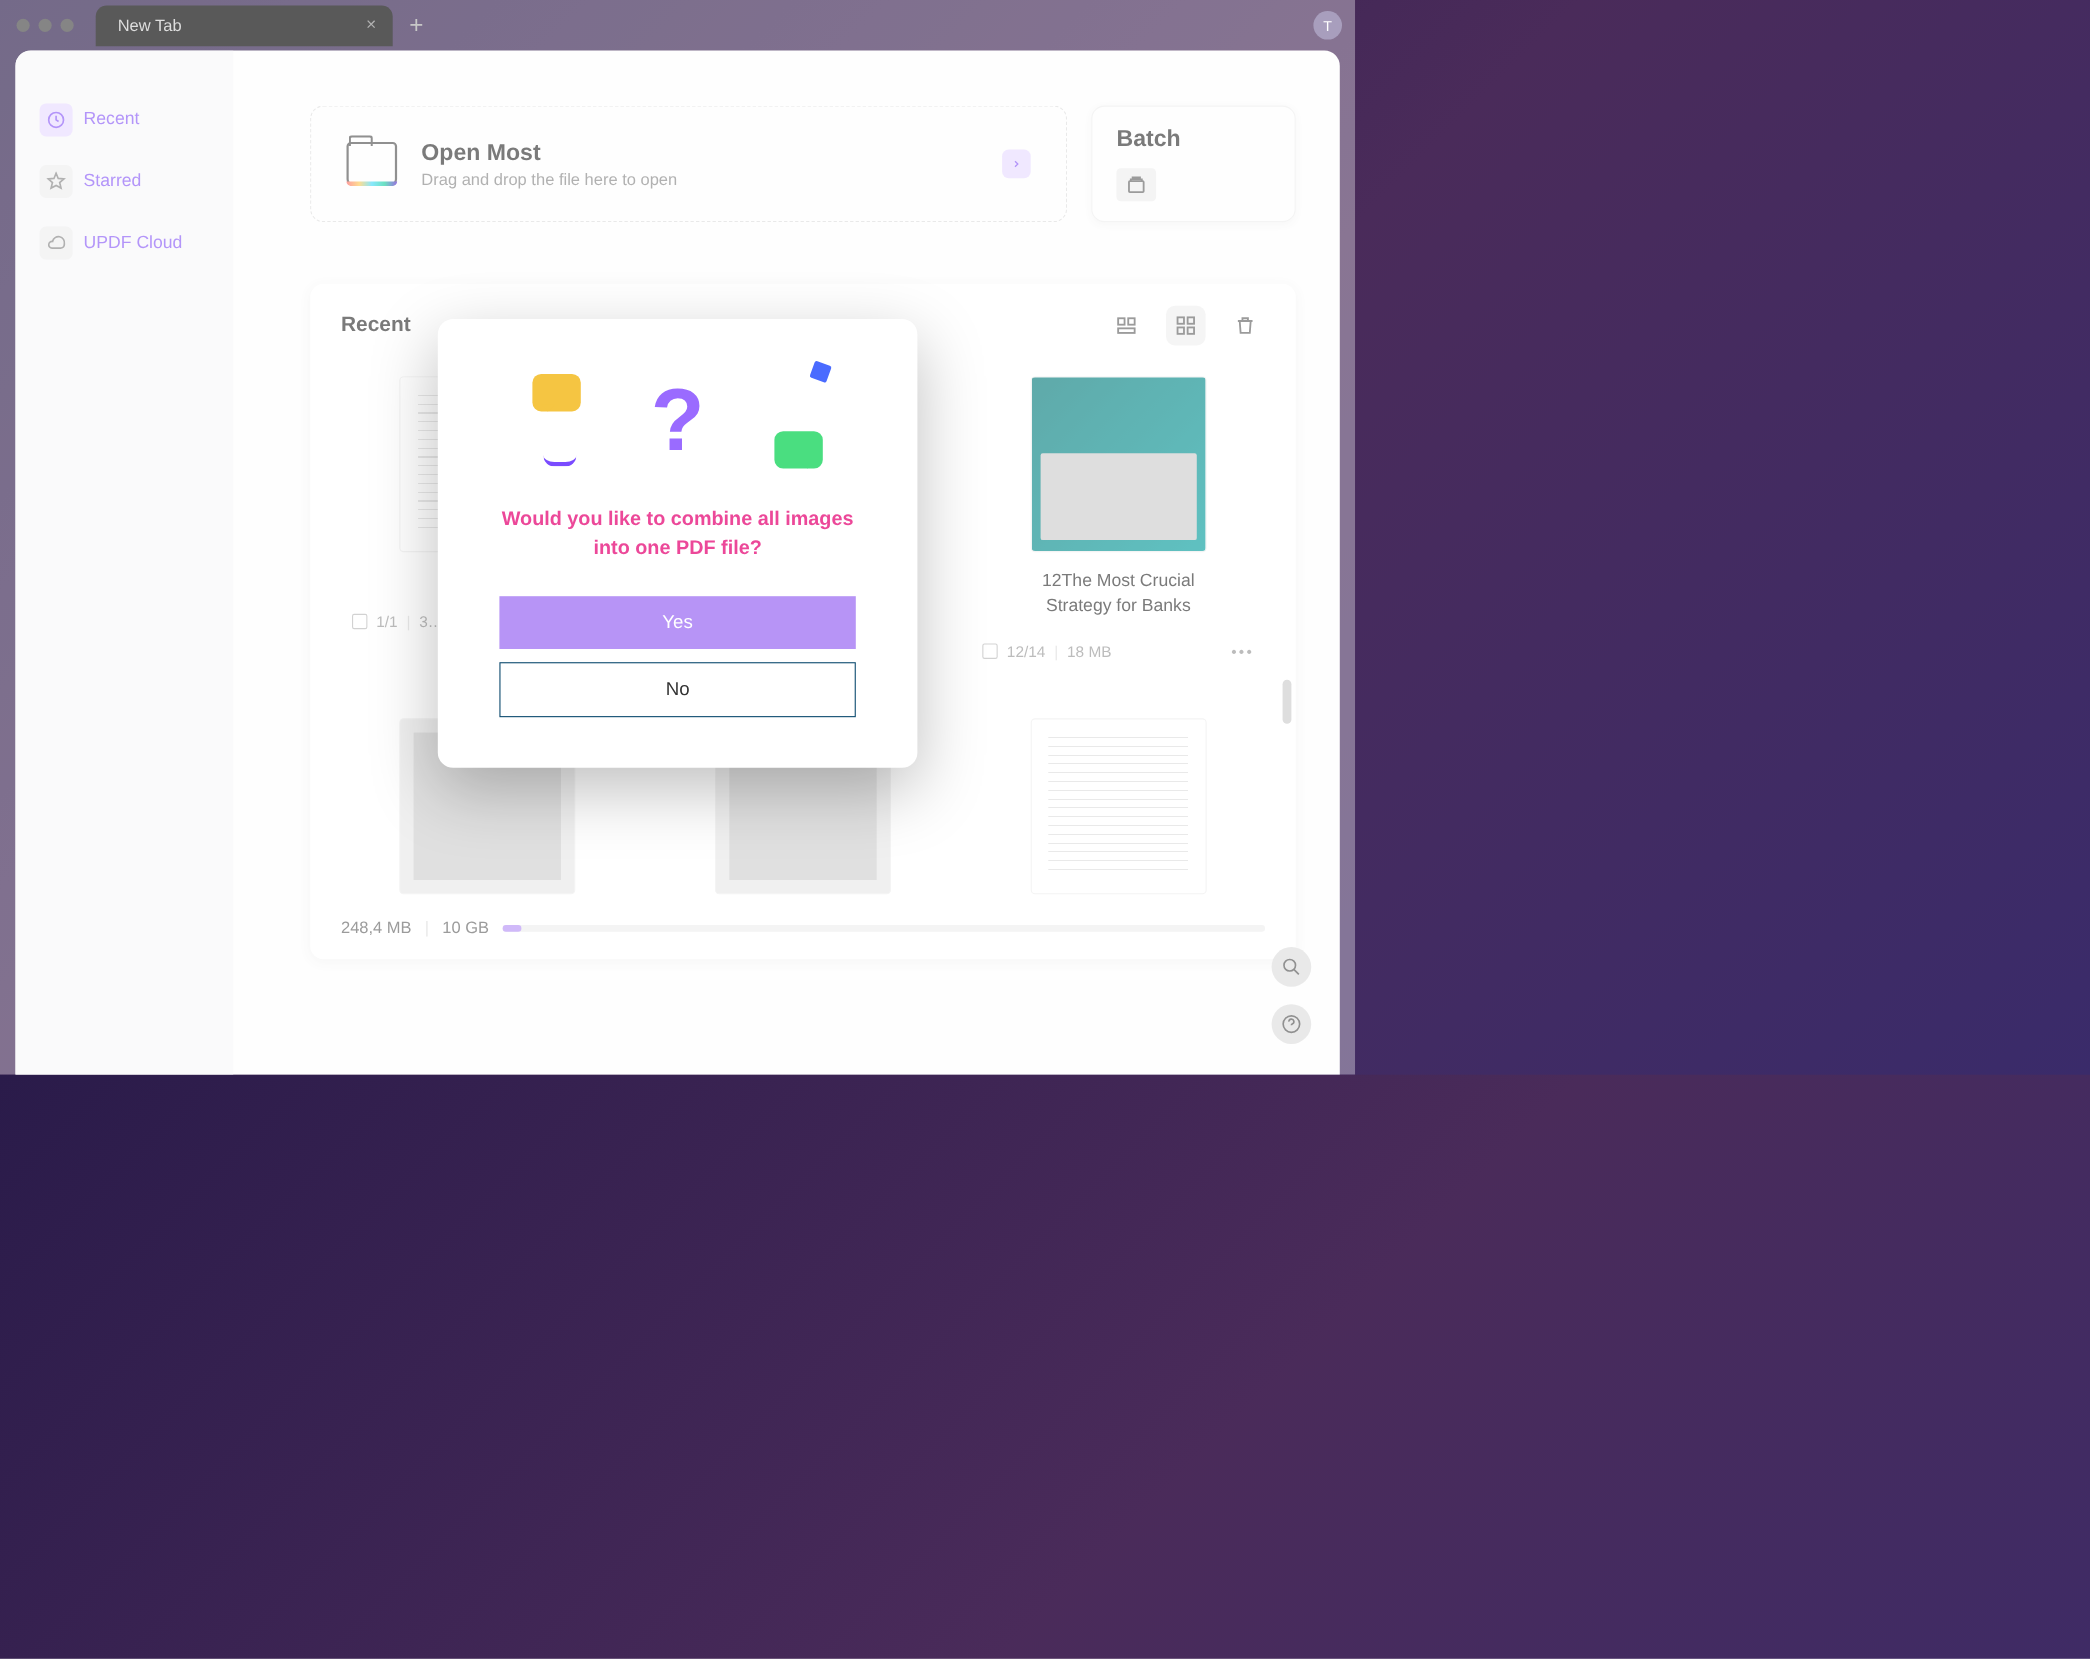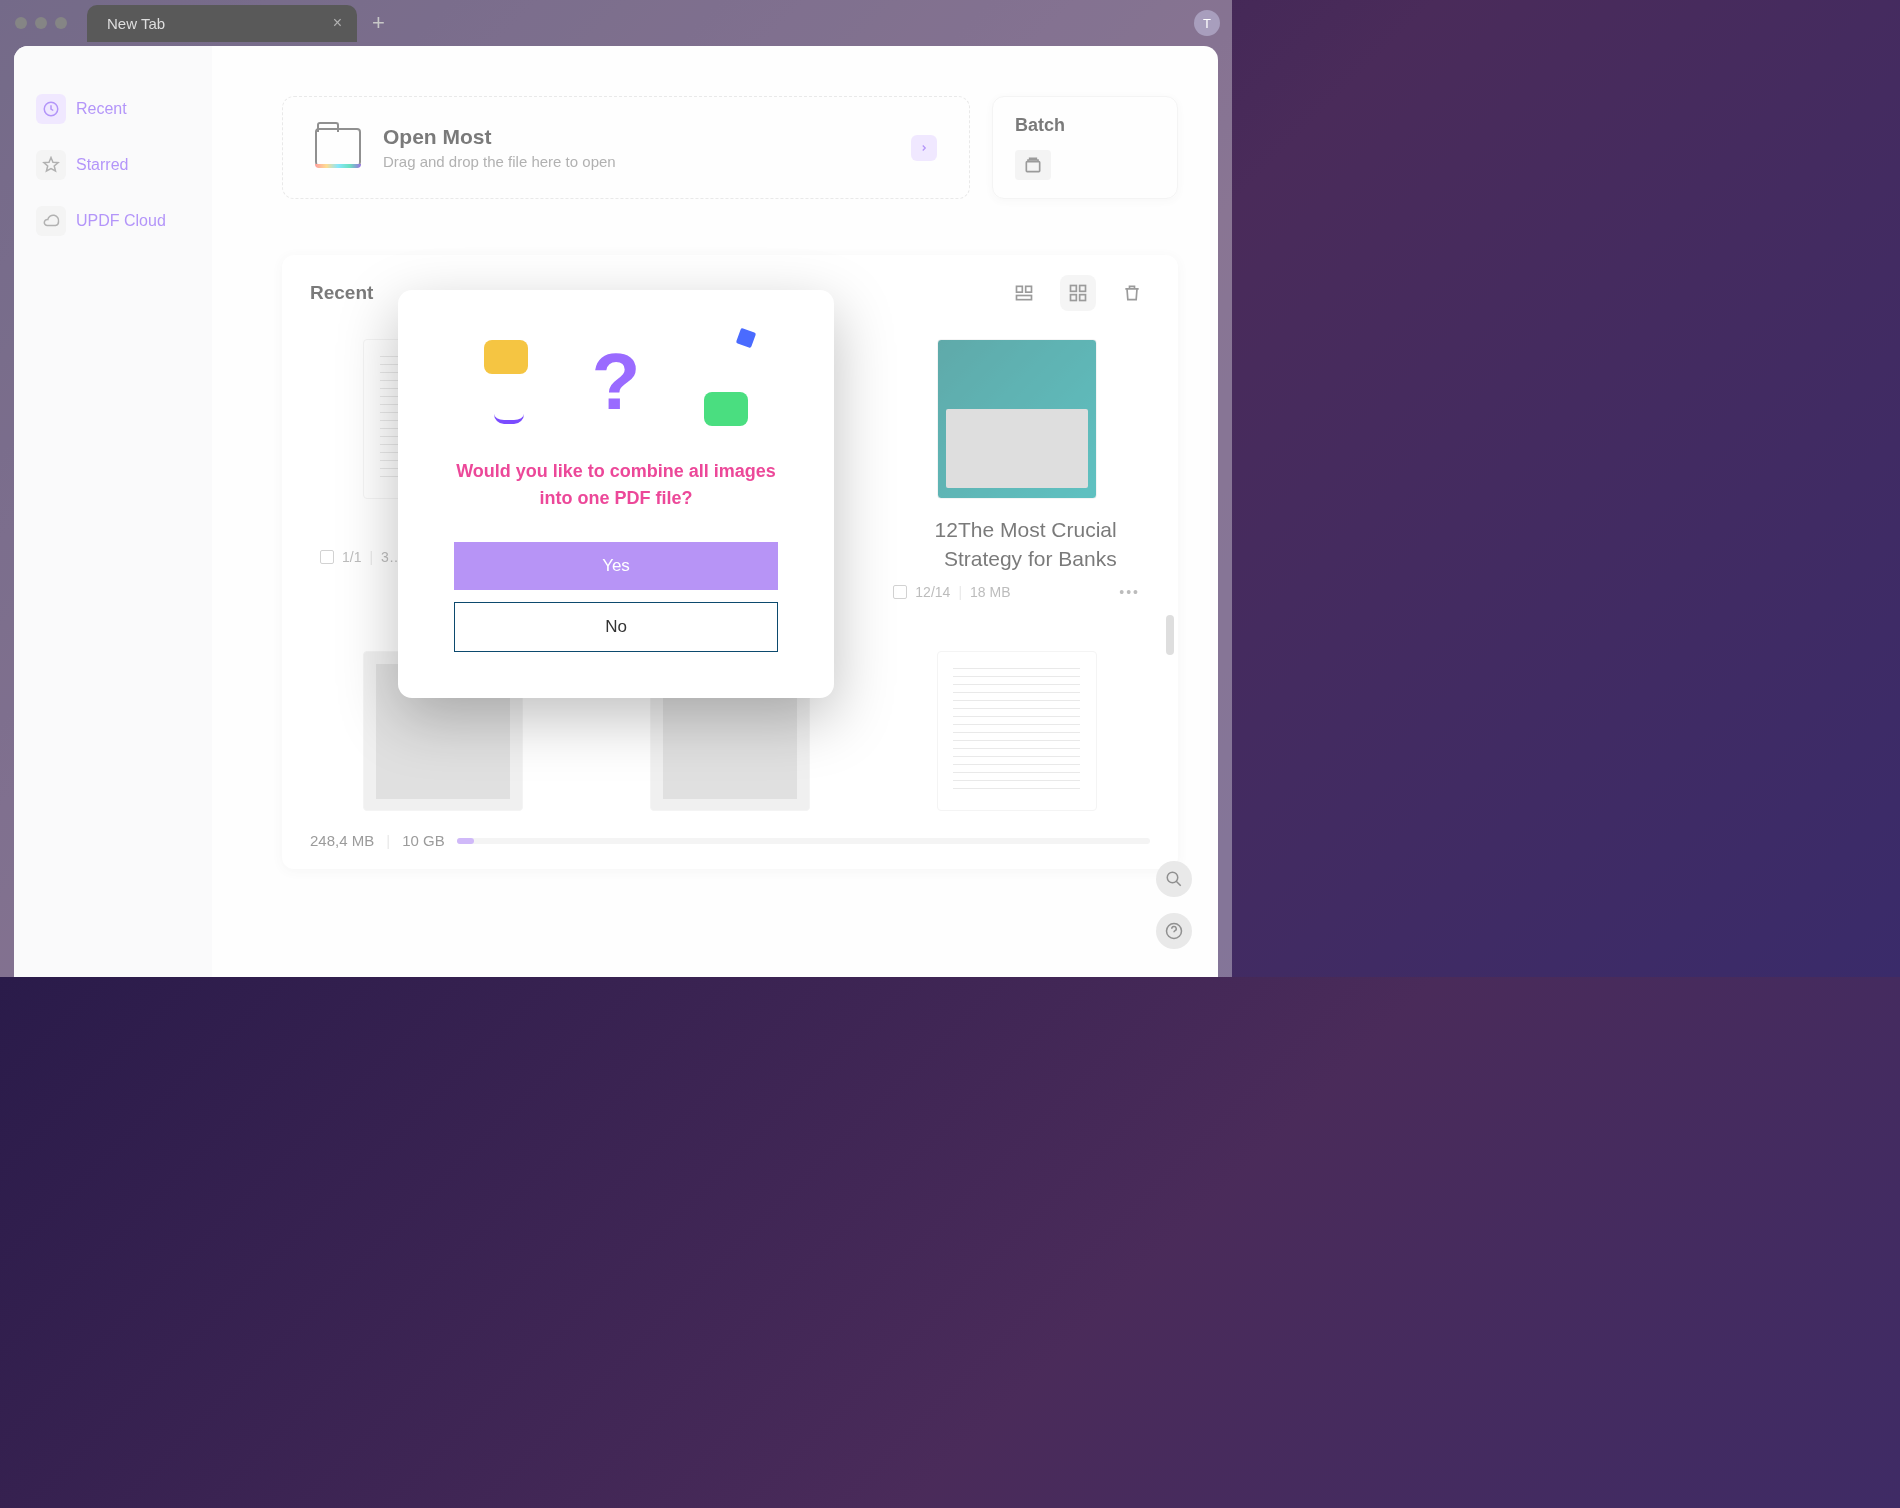--- a/index.html
+++ b/index.html
@@ -29,40 +29,40 @@
 .top-cards { display: flex; gap: 22px; }
 .open-card { flex: 1; border: 1px dashed #ddd; border-radius: 12px; padding: 28px 32px; display: flex; align-items: center; gap: 22px; position: relative; }
 .open-card .folder-ico { width: 46px; height: 40px; border: 2px solid #555; border-radius: 4px 4px 6px 6px; position: relative; }
 .open-card .folder-ico::before { content:""; position:absolute; top:-8px; left:0; width:18px; height:8px; border:2px solid #555; border-bottom:none; border-radius:3px 3px 0 0; }
 .open-card .folder-ico::after { content:""; position:absolute; bottom:-2px; left:-2px; right:-2px; height:4px; background: linear-gradient(90deg, #ff6b6b, #feca57, #48dbfb, #1dd1a1, #5f27cd); border-radius: 0 0 6px 6px; }
 .open-card h2 { font-size: 21px; color: #333; font-weight: 600; }
 .open-card p { font-size: 15px; color: #888; margin-top: 4px; }
 .open-card .arrow-btn { margin-left: auto; width: 26px; height: 26px; background: #e9dcff; border-radius: 6px; display: flex; align-items: center; justify-content: center; color: #8b5cf6; }
 
 .batch-card { width: 186px; border: 1px solid #eee; box-shadow: 0 2px 8px rgba(0,0,0,0.04); border-radius: 12px; padding: 18px 22px; }
-.batch-card h3 { font-size: 18px; color: #333; font-weight: 600; margin-bottom: 14px;}
+.batch-card h3 { font-size: 21px; color: #333; font-weight: 600; margin-bottom: 14px;}
 .batch-ico { width: 36px; height: 30px; background: #eee; border-radius: 4px; display:flex; align-items:center; justify-content:center; }
 
 .recent-section { margin-top: 56px; background: white; border-radius: 12px; box-shadow: 0 2px 12px rgba(0,0,0,0.05); padding: 20px 28px; position: relative; }
 .recent-header { display: flex; align-items: center; }
 .recent-header h3 { font-size: 19px; color: #333; font-weight: 600; }
 .view-controls { margin-left: auto; display: flex; gap: 18px; align-items: center; }
 .vc-btn { width: 36px; height: 36px; border-radius: 8px; display: flex; align-items: center; justify-content: center; color: #555; cursor: pointer; }
 .vc-btn.active { background: #f0f0f0; }
 
 .files-grid { display: grid; grid-template-columns: repeat(3, 1fr); gap: 40px 20px; margin-top: 28px; padding: 0 0 10px 0; height: 510px; overflow: hidden; }
 .file-card { display: flex; flex-direction: column; align-items: center; }
 .thumb { width: 160px; height: 160px; background: #fafafa; border: 1px solid #eee; border-radius: 4px; margin-bottom: 16px; display:flex; align-items:center; justify-content:center; overflow:hidden; }
 .thumb.doc { background: linear-gradient(180deg,#fff 0%, #fff 100%); }
 .thumb.doc::after { content:""; width:80%; height:80%; background: repeating-linear-gradient(180deg, #ddd 0 1px, transparent 1px 8px); }
 .thumb.teal { background: linear-gradient(135deg, #0a7c7c, #0aa0a0); position:relative; }
 .thumb.teal .inner-img { width:90%; height:50%; background:#ccc; position:absolute; bottom:10px; border-radius:2px; }
 .thumb.scan { background: #e8e8e8; }
 .thumb.scan::after { content:""; width:85%; height:85%; background:#d0d0d0; }
-.file-name { font-size: 21px; color: #333; text-align: right; margin-bottom: 10px; max-width: 200px; white-space: nowrap; overflow: hidden; text-overflow: ellipsis; }
+.file-name { font-size: 16px; color: #333; text-align: center; margin-bottom: 21px; max-width: 200px; white-space: nowrap; overflow: hidden; text-overflow: ellipsis; }
 .file-meta { display: flex; align-items: center; gap: 8px; font-size: 14px; color: #999; width: 100%; padding: 0 10px; }
 .file-meta .pages-ico { width:14px; height:14px; border:1px solid #bbb; border-radius:2px; }
 .file-meta .more { margin-left: auto; letter-spacing: 2px; cursor:pointer; }
 .divider { color: #ddd; }
 
 .storage-bar { position: absolute; bottom: 20px; left: 28px; right: 28px; display: flex; align-items: center; gap: 12px; font-size: 15px; color: #666; }
 .storage-track { flex:1; height: 6px; background: #eee; border-radius: 3px; position: relative; }
 .storage-fill { position:absolute; left:0; top:0; bottom:0; width: 2.5%; background: #b794f6; border-radius: 3px; }
 
 .scroll-thumb { position:absolute; right: 4px; top: 360px; width: 8px; height: 40px; background: #ccc; border-radius: 4px; }

